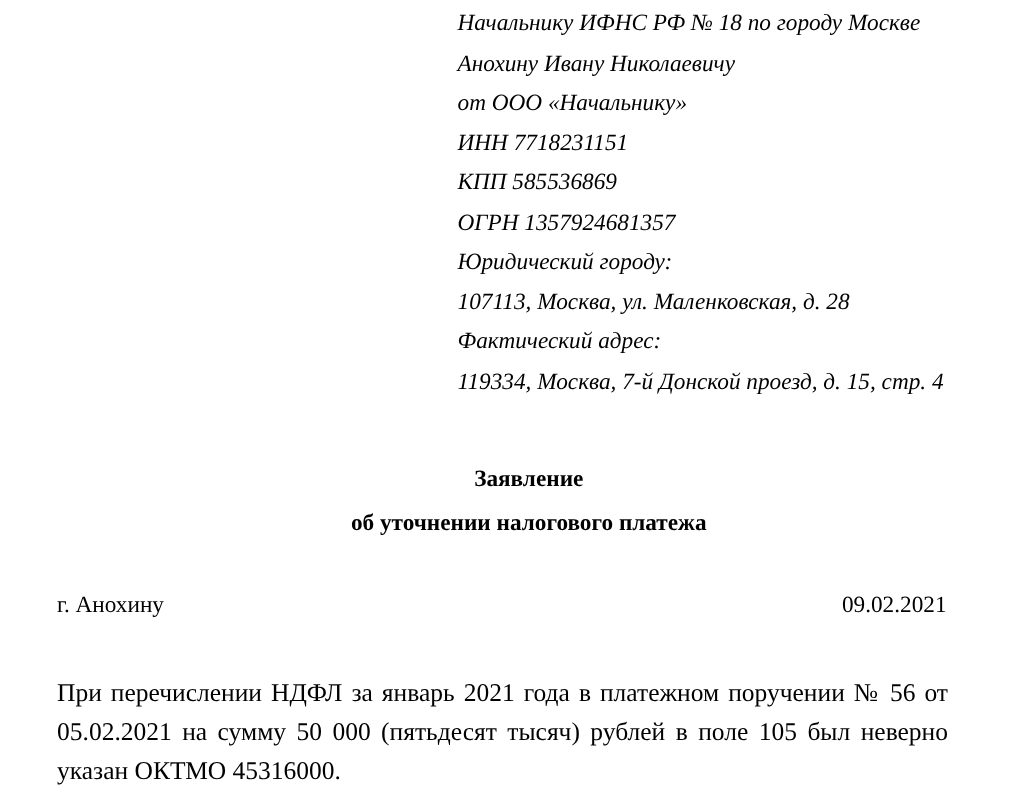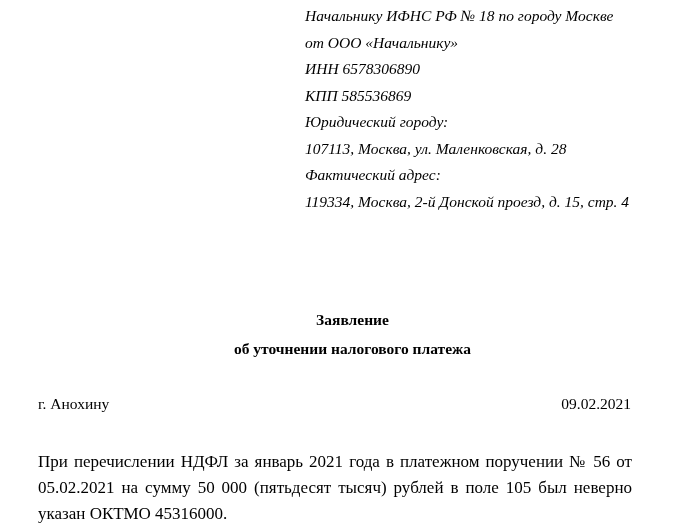--- a/index.html
+++ b/index.html
@@ -56,27 +56,29 @@
       line-height: 26px;
       text-align: justify;
       text-align-last: left;
     }
   </style>
 </head>
 <body>
 
 <div class="addressee">
   <div class="line">Начальнику ИФНС РФ № 18 по городу Москве</div>
+  <div class="line">Анохину Ивану Николаевичу</div>
   <div class="line">от ООО «Начальнику»</div>
-  <div class="line">ИНН 6578306890</div>
+  <div class="line">ИНН 7718231151</div>
   <div class="line">КПП 585536869</div>
+  <div class="line">ОГРН 1357924681357</div>
   <div class="line">Юридический городу:</div>
   <div class="line">107113, Москва, ул. Маленковская, д. 28</div>
   <div class="line">Фактический адрес:</div>
-  <div class="line">119334, Москва, 2-й Донской проезд, д. 15, стр. 4</div>
+  <div class="line">119334, Москва, 7-й Донской проезд, д. 15, стр. 4</div>
 </div>
 
 <div class="title-block title1">Заявление</div>
 <div class="title-block title2">об уточнении налогового платежа</div>
 
 <div class="place-date">
   <span>г. Анохину</span>
   <span>09.02.2021</span>
 </div>
 

